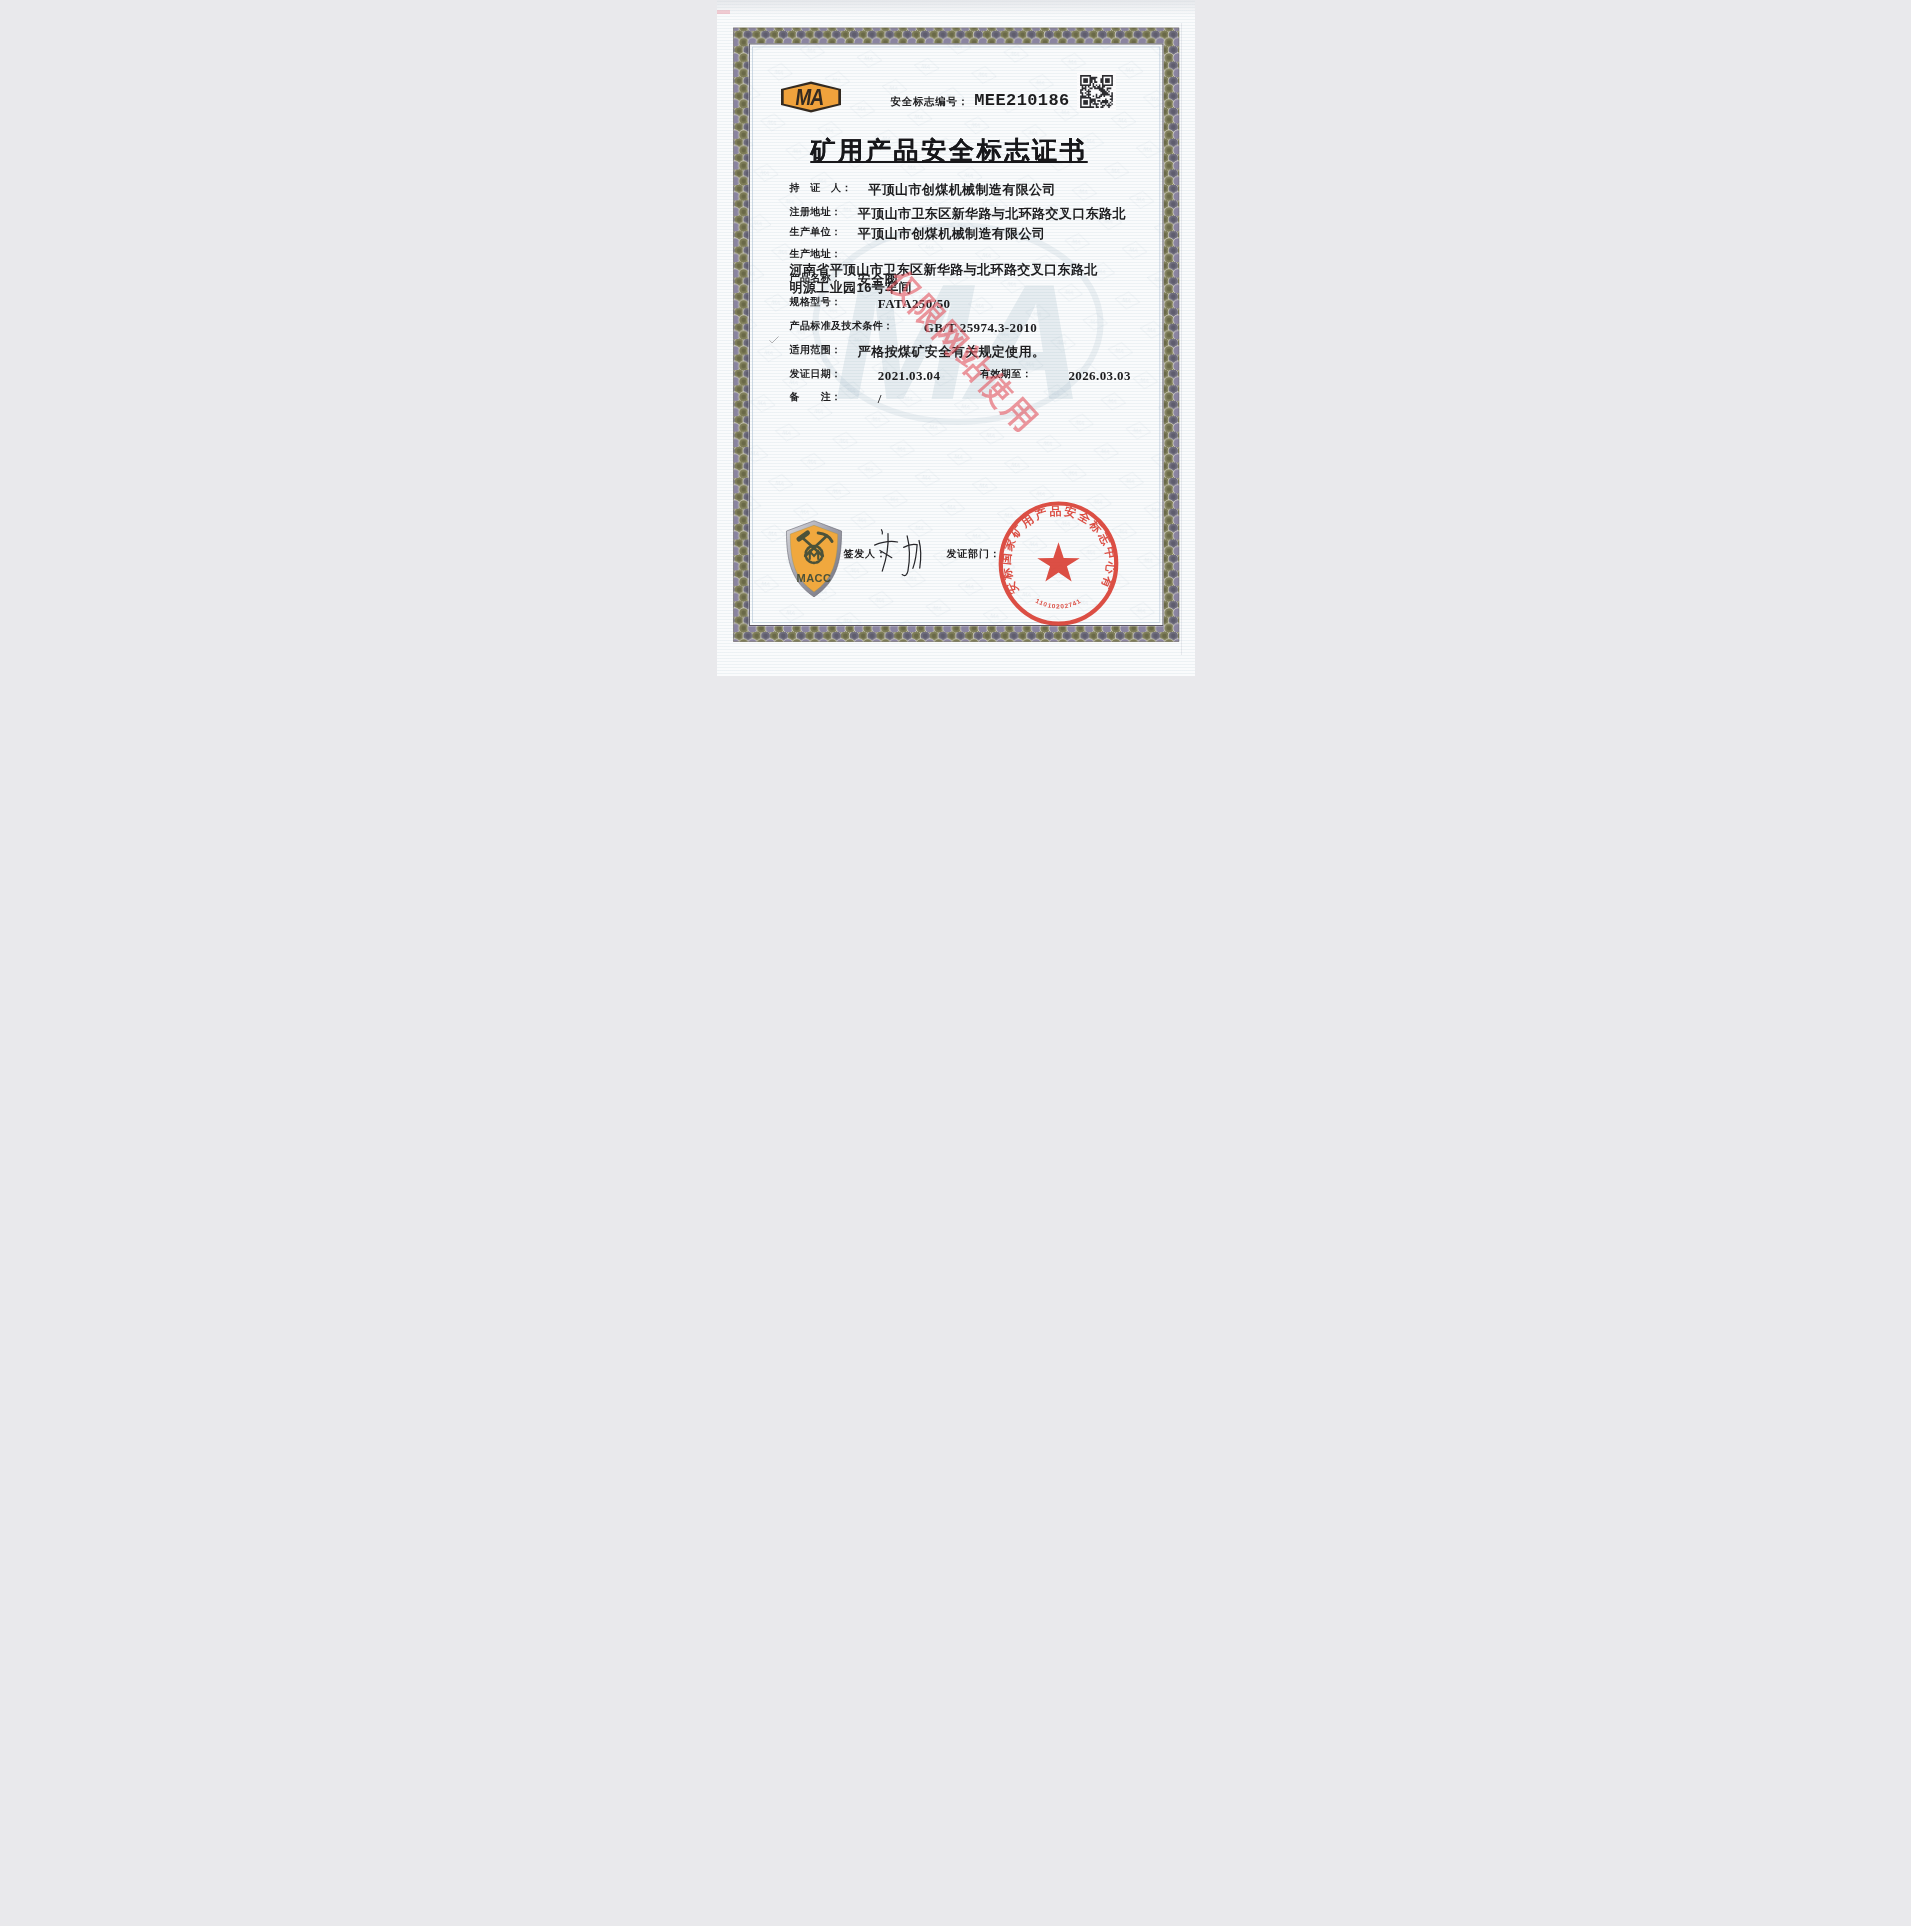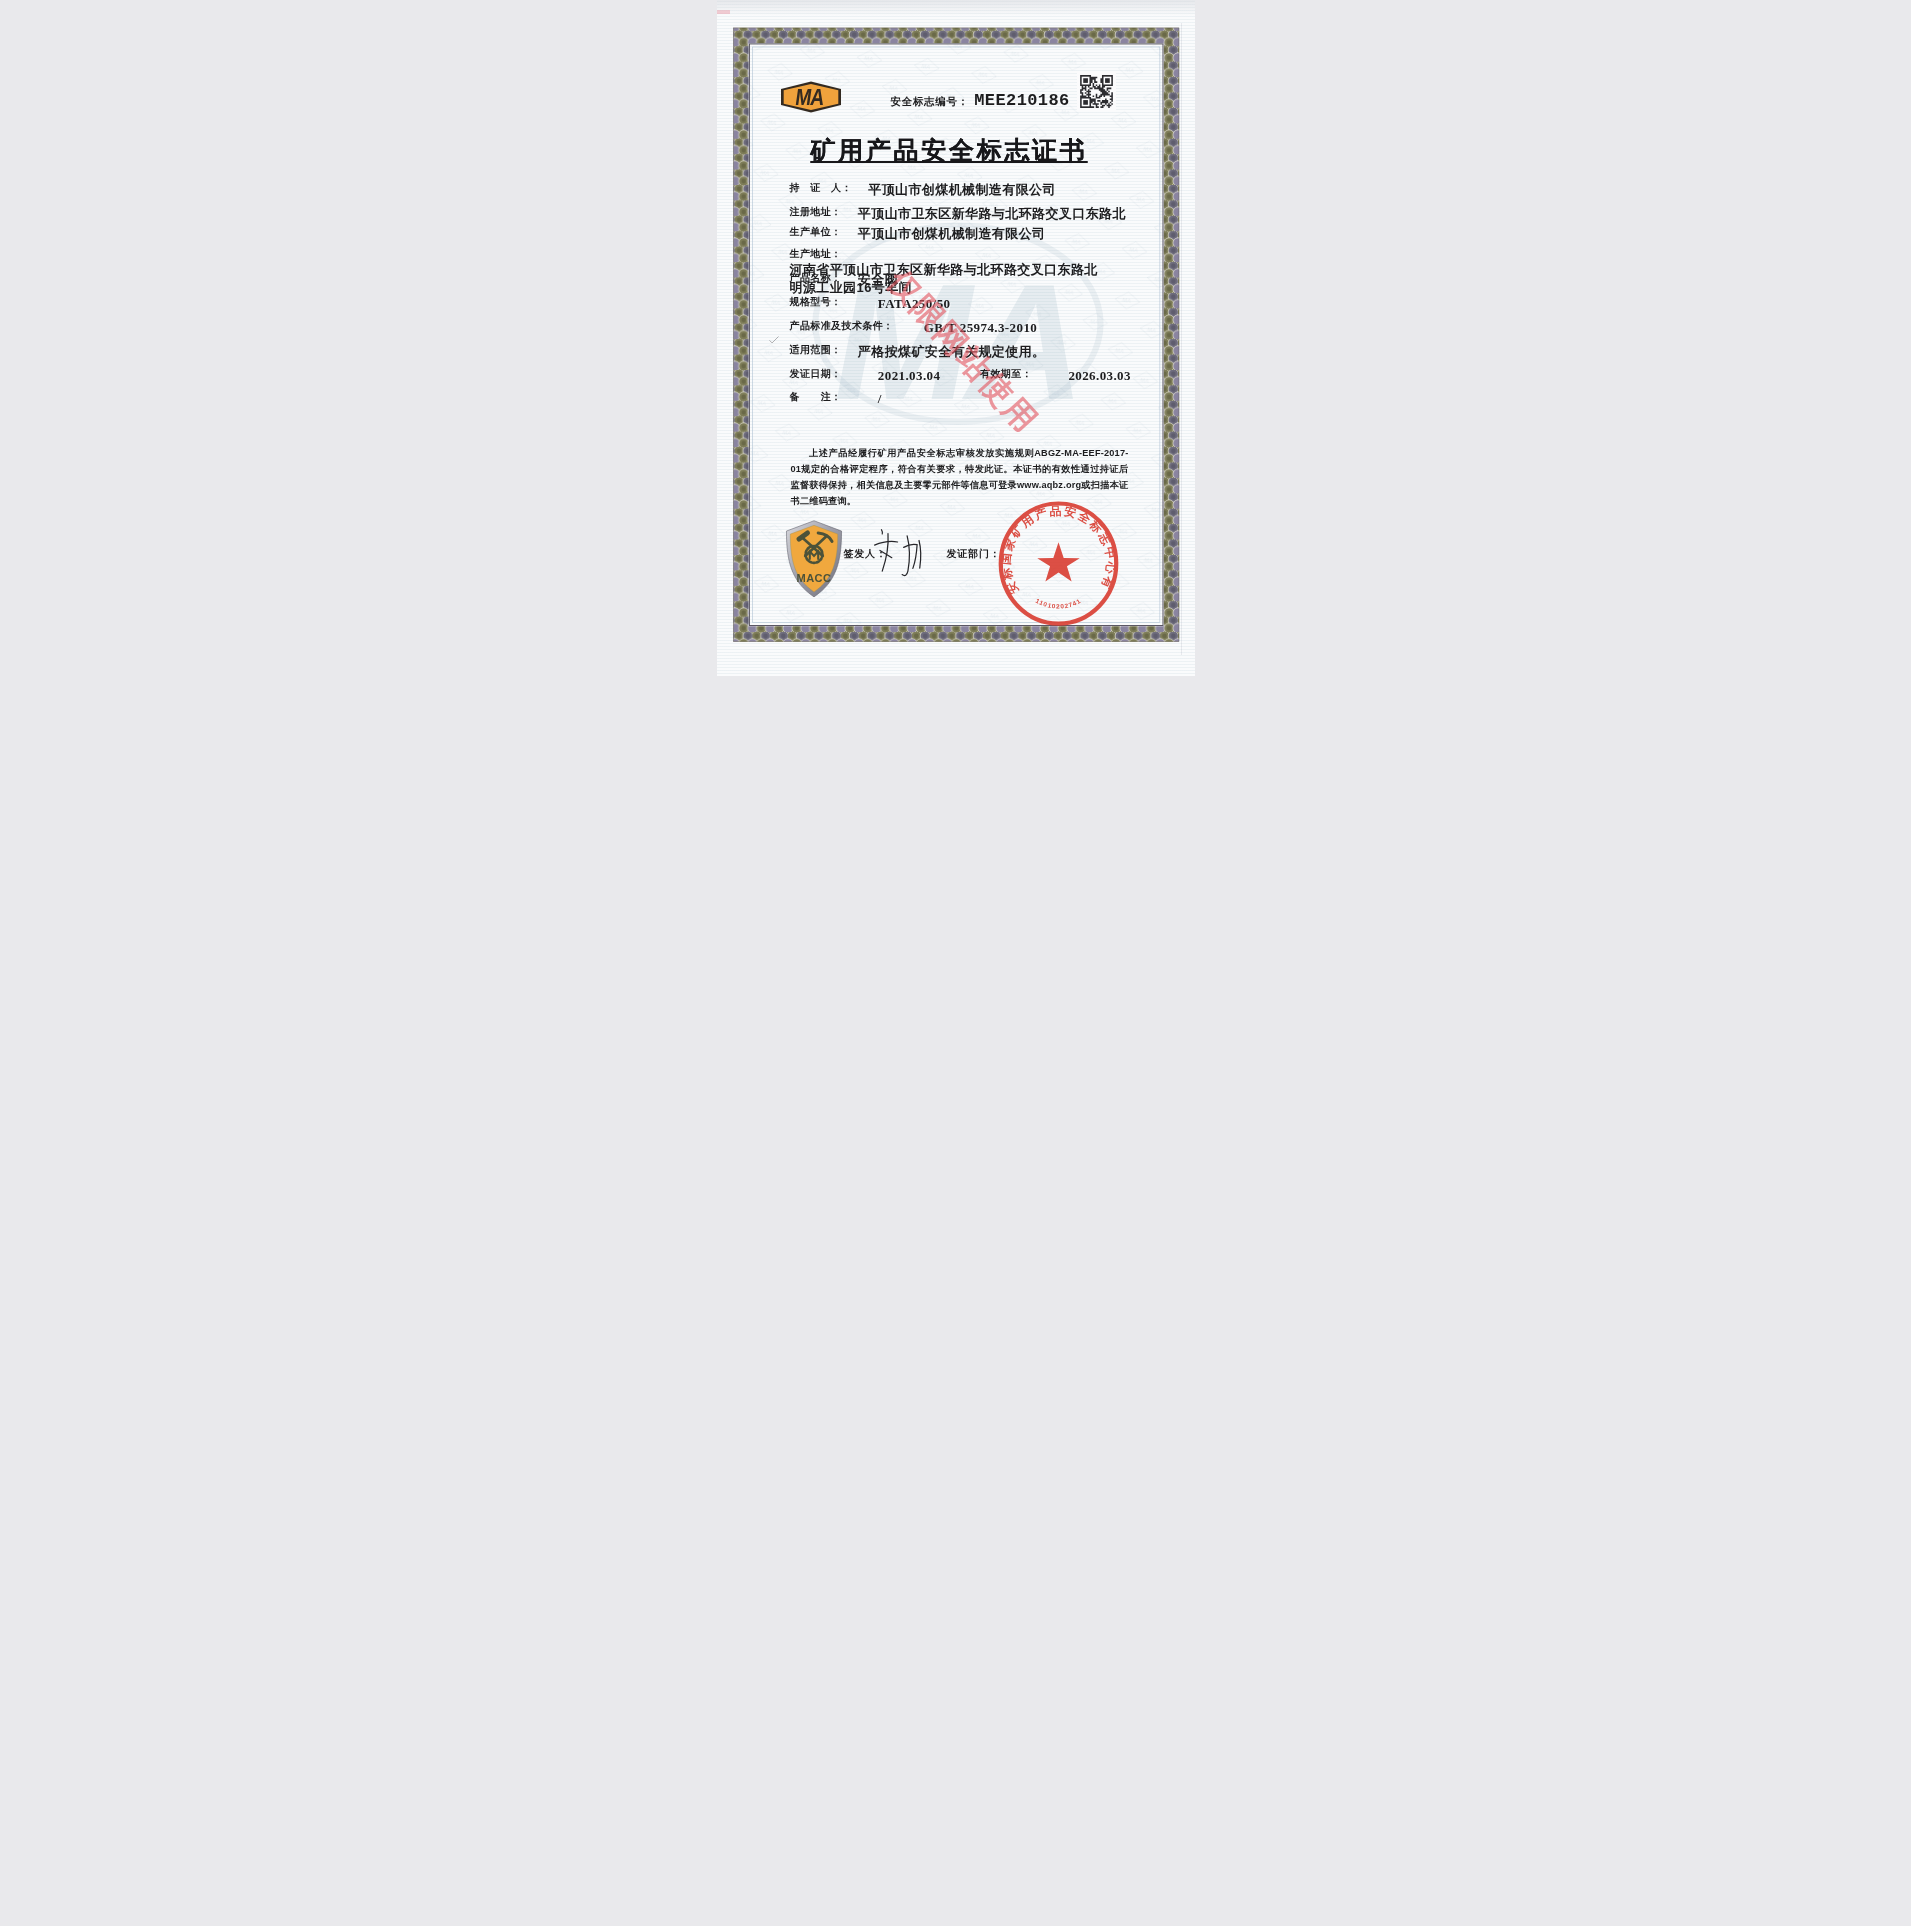--- a/index.html
+++ b/index.html
@@ -152,21 +152,20 @@
     <span class="lbl">发证日期：</span><span class="gap"></span>
     <span class="val v-serif">2021.03.04</span>
     <span class="lbl2">有效期至：</span><span class="gap"></span>
     <span class="val v-serif">2026.03.03</span>
   </div>
   <div class="abs row" style="top:390px">
     <span class="lbl">备　　注：</span><span class="gap"></span>
     <span class="val v-serif">/</span>
   </div>
 
-  <div class="abs" id="statement">上述产品经履行矿用产品安全标志审核发放实施规则ABGZ-MA-EEF-2017-01规定的合格评定程序，符合有关要求，特发此证。本证书的有效性通过持证后监督获得保持，相关信息及主要零元部件等信息可登录www.aqbz.org或扫描本证书二维码查询。</div>
 
   <svg class="abs" style="left:52px;top:336px;z-index:6" width="10" height="8.5" viewBox="0 0 26 22">
     <path d="M2,12 L8,18 L24,2" fill="none" stroke="rgba(90,90,95,0.55)" stroke-width="2.2" stroke-linecap="round"></path>
   </svg>
 
   <svg class="abs" style="left:66px;top:519px;z-index:6" width="62" height="80" viewBox="0 0 162 208">
     <defs>
       <linearGradient id="silver" x1="0" y1="0" x2="1" y2="1">
         <stop offset="0" stop-color="#d8d9df"></stop>
         <stop offset="0.5" stop-color="#9b9ba6"></stop>

